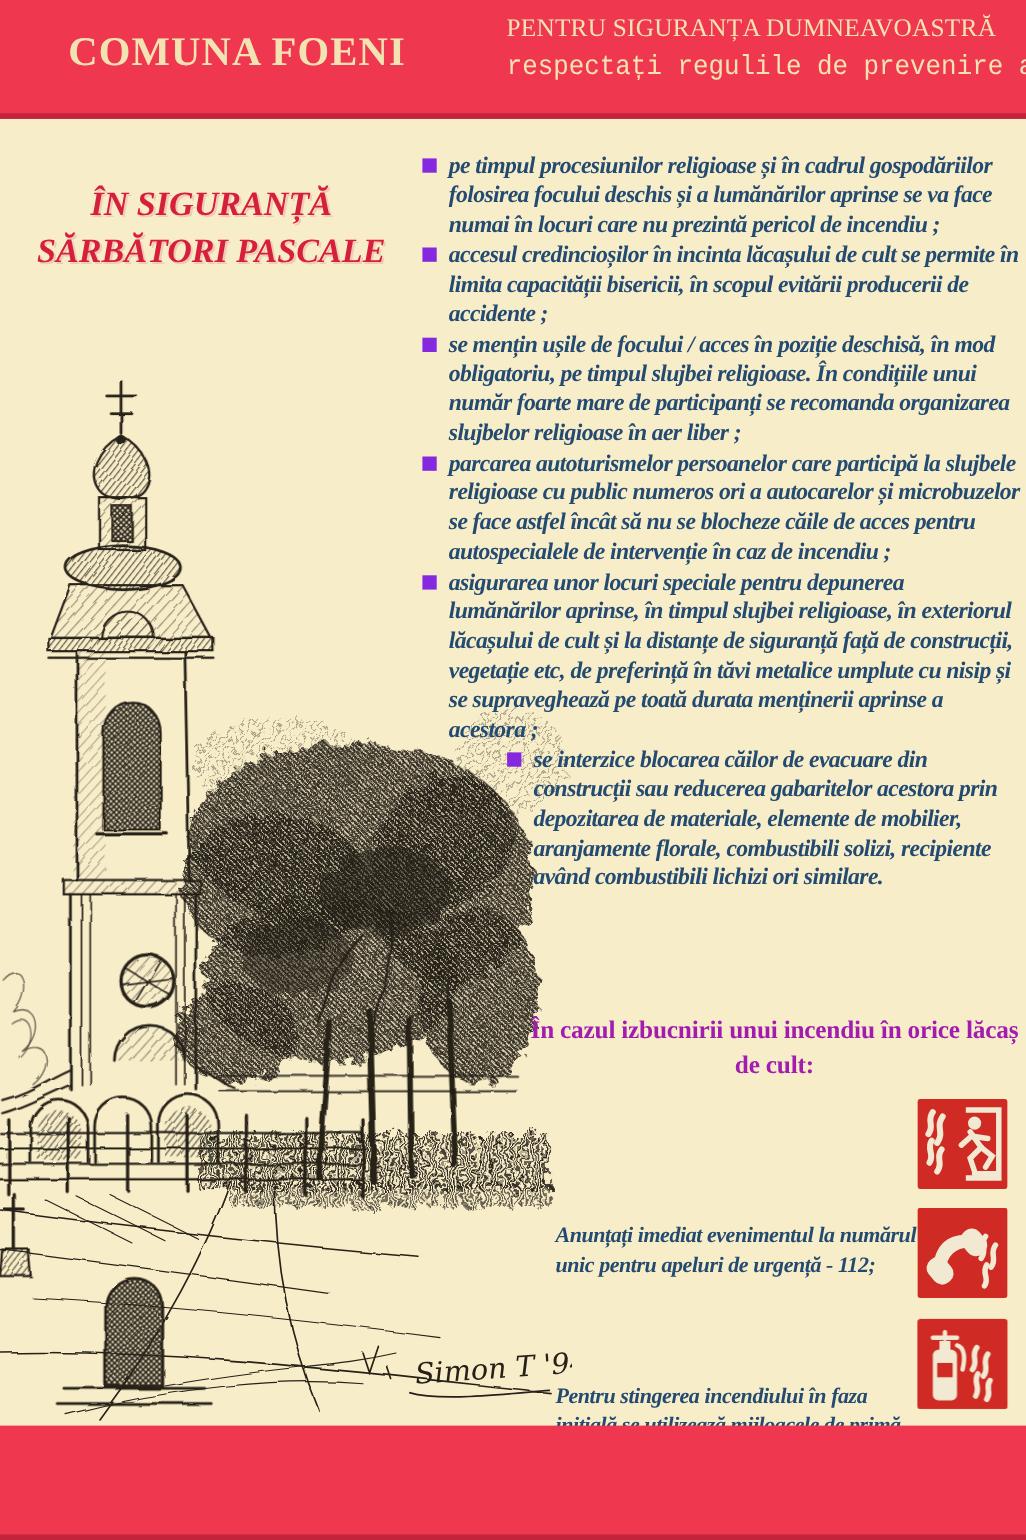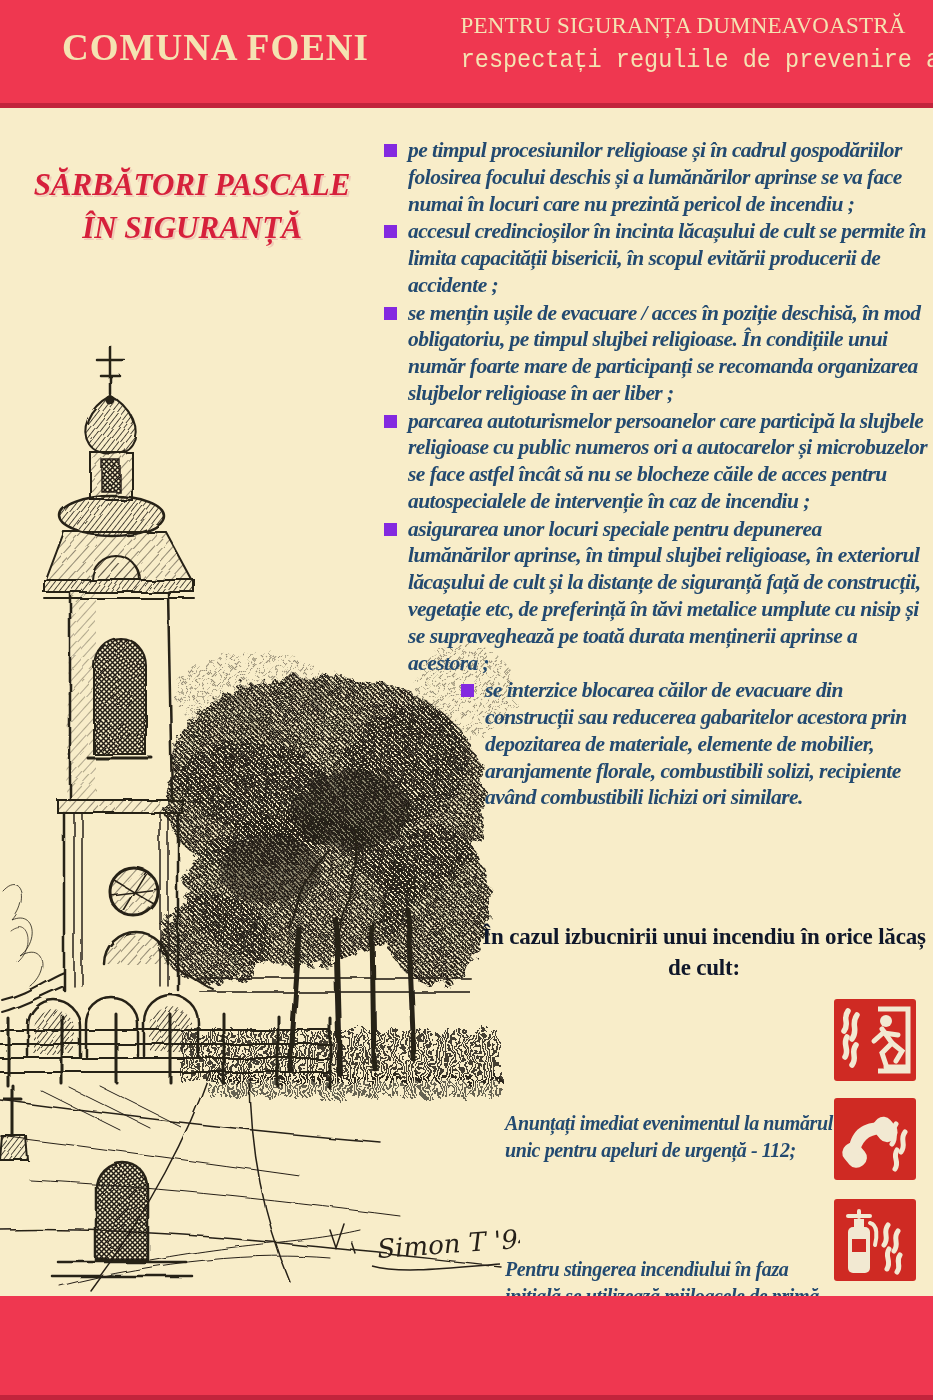--- a/index.html
+++ b/index.html
@@ -22,21 +22,21 @@
   
   .rules{position:absolute;left:384px;top:137px;width:544px;color:#234A70;
          font-weight:bold;font-style:italic;font-size:21.5px;line-height:1.245;
          letter-spacing:-.55px;}
   .rule{display:flex;margin-bottom:1px;justify-content:center;}
   .rule .bullet{flex:0 0 13px;width:13px;height:13px;background:#8429E0;margin:7px 11px 0 0;}
   .rule.sub{margin-left:77px;}
   .rule .txt{flex:1;}
   
   .em-heading{position:absolute;left:478px;top:921px;width:452px;text-align:center;
-              color:#0f172a;font-weight:bold;font-size:23px;line-height:1.35;letter-spacing:-.2px;}
+              color:#a21caf;font-weight:bold;font-size:23px;line-height:1.35;letter-spacing:-.2px;}
   .action-text{position:absolute;color:#234A70;font-weight:bold;font-style:italic;
                font-size:20px;line-height:1.33;letter-spacing:-.4px;white-space:pre-line;}
   .at-1{left:505px;top:1004px;width:334px;}
   .at-2{left:505px;top:1110px;width:334px;}
   .at-3{left:505px;top:1256px;width:342px;}
   .action-icon{position:absolute;width:82px;height:82px;}
   .ai-1{left:834px;top:999px;}
   .ai-2{left:834px;top:1098px;}
   .ai-3{left:834px;top:1199px;}
   
@@ -161,36 +161,36 @@
       <path d="M330 900 l6 18 l8 -24 M352 912 l4 12" stroke-width="1.5"></path>
     </g>
 
     <g>
       <text x="378" y="928" font-size="26" font-style="italic" fill="#262019" font-family="DejaVu Serif, serif" transform="rotate(-4 378 928)">Simon T '94</text>
       <path d="M372 936 C400 944 450 938 500 934" stroke="#262019" stroke-width="1.5" fill="none"></path>
     </g>
   </svg>
 
   <div class="title">
+    <div>ÎN SIGURANȚĂ</div>
     <div>SĂRBĂTORI PASCALE</div>
-    <div>ÎN SIGURANȚĂ</div>
   </div>
 
   <div class="rules">
     <div class="rule">
       <span class="bullet"></span>
       <span class="txt">pe timpul procesiunilor religioase și în cadrul gospodăriilor folosirea focului deschis și a lumănărilor aprinse se va face numai în locuri care nu prezintă pericol de incendiu ;</span>
     </div>
     <div class="rule">
       <span class="bullet"></span>
       <span class="txt">accesul credincioșilor în incinta lăcașului de cult se permite în limita capacității bisericii, în scopul evitării producerii de accidente ;</span>
     </div>
     <div class="rule">
       <span class="bullet"></span>
-      <span class="txt">se mențin ușile de evacuare / acces în poziție deschisă, în mod obligatoriu, pe timpul slujbei religioase. În condițiile unui număr foarte mare de participanți se recomanda organizarea slujbelor religioase în aer liber ;</span>
+      <span class="txt">se mențin ușile de focului / acces în poziție deschisă, în mod obligatoriu, pe timpul slujbei religioase. În condițiile unui număr foarte mare de participanți se recomanda organizarea slujbelor religioase în aer liber ;</span>
     </div>
     <div class="rule">
       <span class="bullet"></span>
       <span class="txt">parcarea autoturismelor persoanelor care participă la slujbele religioase cu public numeros ori a autocarelor și microbuzelor se face astfel încât să nu se blocheze căile de acces pentru autospecialele de intervenție în caz de incendiu ;</span>
     </div>
     <div class="rule">
       <span class="bullet"></span>
       <span class="txt">asigurarea unor locuri speciale pentru depunerea lumănărilor aprinse, în timpul slujbei religioase, în exteriorul lăcașului de cult și la distanțe de siguranță față de construcții, vegetație etc, de preferință în tăvi metalice umplute cu nisip și se supraveghează pe toată durata menținerii aprinse a acestora ;</span>
     </div>
     <div class="rule sub">

